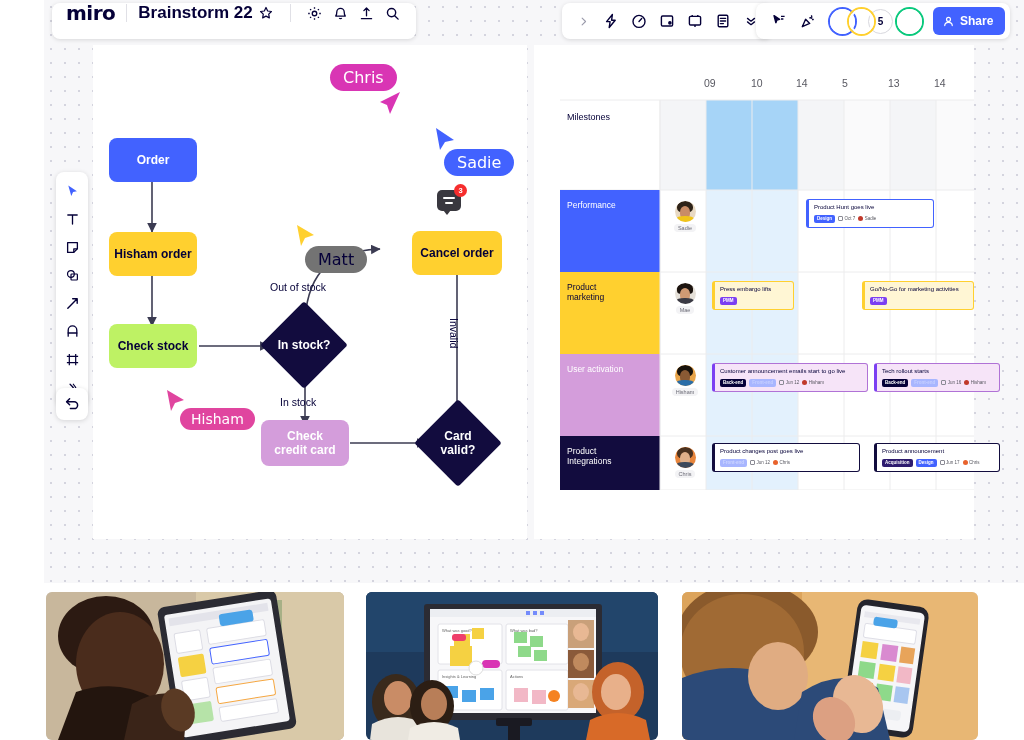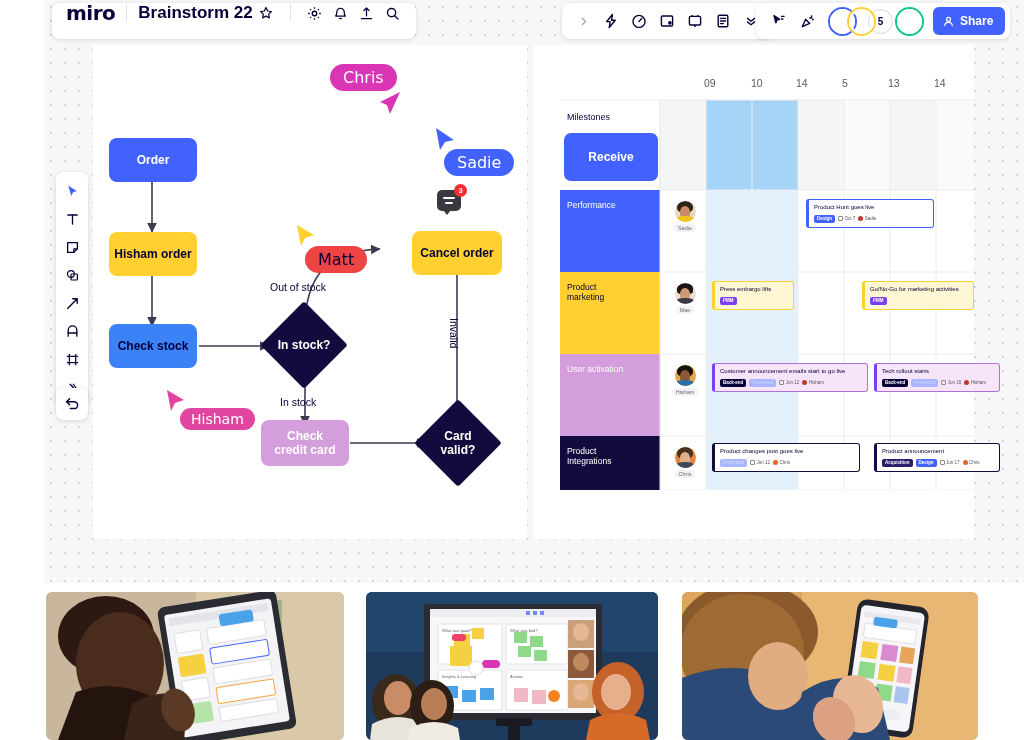--- a/index.html
+++ b/index.html
@@ -97,21 +97,21 @@
   .sheet-time { left: 534px; top: 45px; width: 440px; height: 494px; }
 
   
   .node {
     position: absolute; display: flex; align-items: center; justify-content: center;
     text-align: center; font-size: 12px; font-weight: 700; line-height: 1.2;
     border-radius: 8px; color: #050038;
   }
   .node.blue { background: #4262ff; color: #fff; }
   .node.yellow { background: #ffd02f; }
-  .node.orange { background: #3b82f6; text-align: right; }
+  .node.orange { background: #bef264; text-align: right; }
   .node.purple { background: #d49ddb; color: #fff; }
   .diamond {
     position: absolute; background: #120c3e; color: #fff;
     display: flex; align-items: center; justify-content: center;
     text-align: center; font-size: 12px; font-weight: 700; line-height: 1.2;
     transform: rotate(45deg); border-radius: 3px;
   }
   .diamond > span { transform: rotate(-45deg); display: block; }
   .edge-label {
     position: absolute; font-size: 10.5px; color: #050038; white-space: nowrap;
@@ -300,21 +300,21 @@
     <svg style="position:absolute;left:0;top:0" width="26" height="28">
       <path d="M4,2 L22,14 L13,16 L8,24 Z" fill="#4262ff"></path>
     </svg>
     <div class="cursor-name big" style="background:#4262ff;left:12px;top:23px">Sadie</div>
   </div>
 
   <div class="cursor-wrap" style="left:294px;top:223px">
     <svg style="position:absolute;left:0;top:0" width="24" height="26">
       <path d="M3,2 L20,12 L11,15 L7,23 Z" fill="#ffd02f"></path>
     </svg>
-    <div class="cursor-name big" style="background:#ef4444;color:#050038;left:11px;top:23px">Matt</div>
+    <div class="cursor-name big" style="background:#737373;color:#050038;left:11px;top:23px">Matt</div>
   </div>
 
   <div class="cursor-wrap" style="left:164px;top:388px">
     <svg style="position:absolute;left:0;top:0" width="24" height="26">
       <path d="M3,2 L20,12 L11,15 L7,23 Z" fill="#e0459f"></path>
     </svg>
     <div class="cursor-name" style="background:#e0459f;left:16px;top:20px">Hisham</div>
   </div>
 
   <div class="cursor-wrap" style="left:873px;top:432px">
@@ -364,23 +364,20 @@
       </g>
 
       <rect x="26" y="145" width="100" height="82" fill="#4262ff"></rect>
       <rect x="26" y="227" width="100" height="82" fill="#ffd02f"></rect>
       <rect x="26" y="309" width="100" height="82" fill="#d49ddb"></rect>
       <rect x="26" y="391" width="100" height="54" fill="#120c3e"></rect>
       <line x1="126" y1="55" x2="126" y2="445" stroke="#ececed"></line>
     </svg>
 
     <div style="position:absolute;left:33px;top:67px;font-size:9px;color:#050038">Milestones</div>
-    <div class="ms-card" style="left:30px;top:88px;width:94px;height:48px">
-      <span>Receive</span>
-    </div>
 
     <div class="tl-lane" style="top:148px">
       <span>Performance</span>
     </div>
     <div class="tl-lane dark-text" style="top:230px">
       <span>Product marketing</span>
     </div>
     <div class="tl-lane" style="top:312px">
       <span>User activation</span>
     </div>

